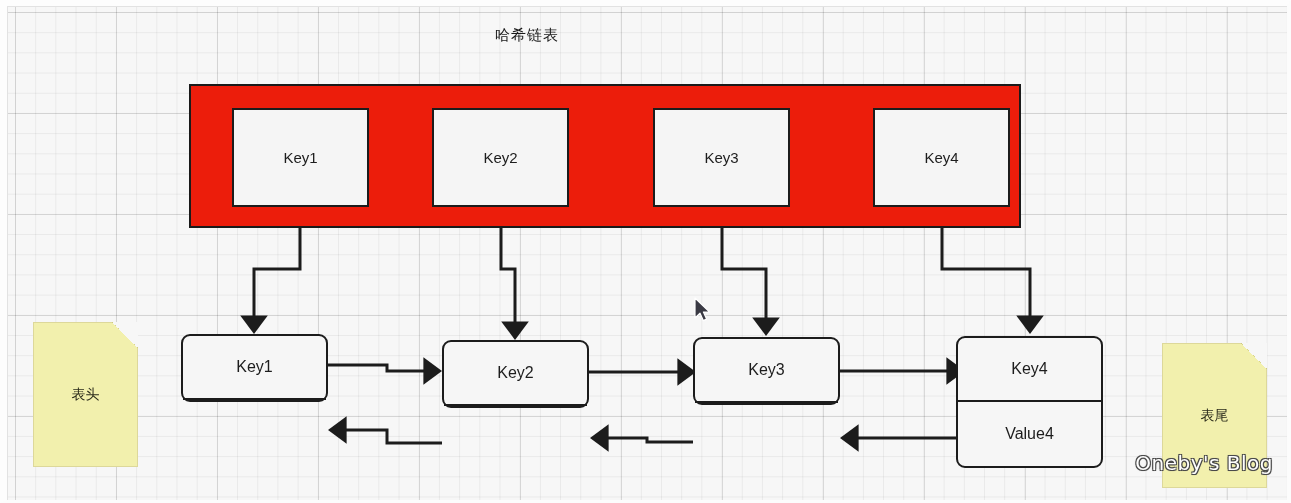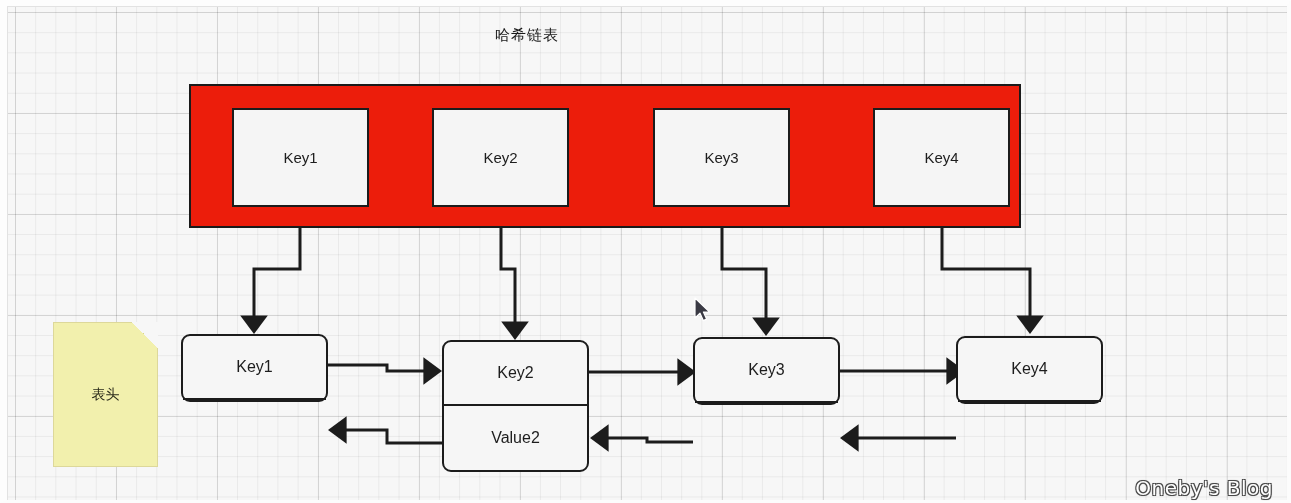--- a/index.html
+++ b/index.html
@@ -84,21 +84,21 @@
     border-top:26px solid #bdb868;
   }
   .sticky .fold-mask {
     position:absolute; right:-1px; top:-1px;
     width:26px; height:26px;
     background:linear-gradient(225deg, #f7f7f7 50%, transparent 50%);
   }
 
   
   .watermark {
-    position:absolute; right:14px; bottom:0;
+    position:absolute; right:14px; bottom:25px;
     font-size:20px; color:#ffffff;
     font-family:"DejaVu Sans","Liberation Sans",sans-serif;
     letter-spacing:0.5px;
     text-shadow:
       -1px -1px 0 #4a4a4a, 1px -1px 0 #4a4a4a,
       -1px  1px 0 #4a4a4a, 1px  1px 0 #4a4a4a,
        0 0 2px #555;
   }
 
   
@@ -150,33 +150,38 @@
       <path d="M686,436 L640,436 L640,432 L595,432" marker-end="url(#arrowDown)"></path>
       <path d="M949,432 L845,432" marker-end="url(#arrowDown)"></path>
     </g>
   </svg>
 
   <div class="node" style="left:174px; top:328px;">
     <div class="cell key-cell">Key1</div>
   </div>
   <div class="node" style="left:435px; top:334px;">
     <div class="cell key-cell">Key2</div>
-    <div class="cell">Value2</div>
   </div>
   <div class="node" style="left:686px; top:331px;">
     <div class="cell key-cell">Key3</div>
   </div>
   <div class="node" style="left:949px; top:330px;">
     <div class="cell key-cell">Key4</div>
+    <div class="cell">Value4</div>
   </div>
 
-  <div class="sticky" style="left:26px; top:316px;margin-left:20px;">
+  <div class="sticky" style="left:26px; top:316px;">
     <span class="fold"></span>
     <span class="fold-mask"></span>
     <span>表头</span>
+  </div>
+  <div class="sticky" style="left:1155px; top:337px;">
+    <span class="fold"></span>
+    <span class="fold-mask"></span>
+    <span>表尾</span>
   </div>
 
   <div class="watermark">Oneby's Blog</div>
 
   <svg class="cursor" style="left:686px; top:291px;" viewBox="0 0 20 26">
     <path d="M2,1 L2,21 L7,16.2 L10.3,23.6 L13.6,22.1 L10.4,15 L16.6,15 z" fill="#3a3a44" stroke="#ffffff" stroke-width="1.2" stroke-linejoin="round"></path>
   </svg>
 
 </div>
 

